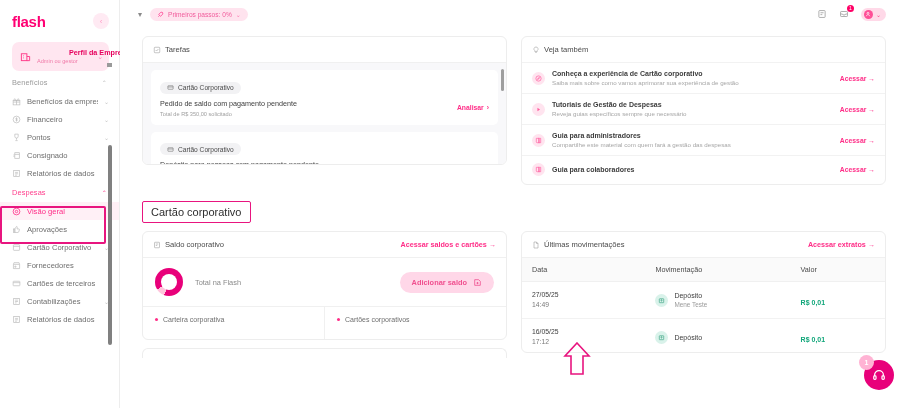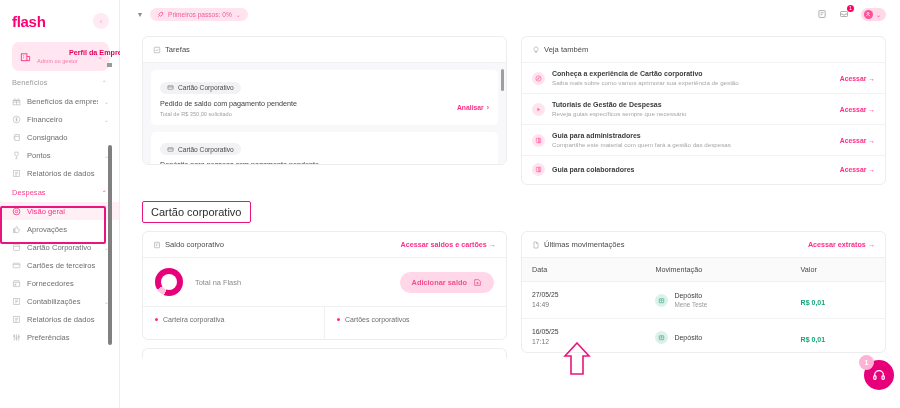--- a/index.html
+++ b/index.html
@@ -304,35 +304,35 @@
               <circle cx="8" cy="8" r="6"></circle>
               <path d="M8 4.5v7M9.8 6.2c-.5-.7-3.3-.9-3.3.6s3.3.6 3.3 2.1c0 1.4-2.8 1.3-3.4.5"></path>
             </svg>
           </span>
         <span class="ni-lb">Financeiro</span>
         <span class="ni-ch">⌄</span>
       </div>
       <div class="nav-item">
         <span class="ni-ic">
             <svg width="9" height="9" viewBox="0 0 16 16" fill="none" stroke="currentColor" stroke-width="1.3">
+              <path d="M5 2h6v4a3 3 0 01-6 0z"></path>
+              <path d="M8 9v3M6 13.5h4"></path>
+            </svg>
+          </span>
+        <span class="ni-lb">Pontos</span>
+        <span class="ni-ch">⌄</span>
+      </div>
+      <div class="nav-item">
+        <span class="ni-ic">
+            <svg width="9" height="9" viewBox="0 0 16 16" fill="none" stroke="currentColor" stroke-width="1.3">
               <rect x="5" y="3" width="8" height="10"></rect>
               <path d="M5 6h8M2.5 7h2M2.5 9.5h2"></path>
             </svg>
           </span>
         <span class="ni-lb">Consignado</span>
-      </div>
-      <div class="nav-item">
-        <span class="ni-ic">
-            <svg width="9" height="9" viewBox="0 0 16 16" fill="none" stroke="currentColor" stroke-width="1.3">
-              <path d="M5 2h6v4a3 3 0 01-6 0z"></path>
-              <path d="M8 9v3M6 13.5h4"></path>
-            </svg>
-          </span>
-        <span class="ni-lb">Pontos</span>
-        <span class="ni-ch">⌄</span>
       </div>
       <div class="nav-item">
         <span class="ni-ic">
             <svg width="9" height="9" viewBox="0 0 16 16" fill="none" stroke="currentColor" stroke-width="1.3">
               <rect x="3" y="2.5" width="10" height="11"></rect>
               <path d="M5.5 6h5M5.5 8.5h5M5.5 11h3"></path>
             </svg>
           </span>
         <span class="ni-lb">Relatórios de dados</span>
       </div>
@@ -365,65 +365,54 @@
               <rect x="2.5" y="3" width="11" height="10" rx="1"></rect>
               <path d="M2.5 6h11"></path>
             </svg>
           </span>
         <span class="ni-lb">Cartão Corporativo</span>
         <span class="ni-ch">⌄</span>
       </div>
       <div class="nav-item">
         <span class="ni-ic">
             <svg width="9" height="9" viewBox="0 0 16 16" fill="none" stroke="currentColor" stroke-width="1.3">
-              <rect x="2" y="4" width="12" height="8" rx="1"></rect>
-              <path d="M2 6.5h12"></path>
-            </svg>
-          </span>
-        <span class="ni-lb">Cartões de terceiros</span>
-      </div>
-      <div class="nav-item">
-        <span class="ni-ic">
-            <svg width="9" height="9" viewBox="0 0 16 16" fill="none" stroke="currentColor" stroke-width="1.3">
               <path d="M2.5 6h11v7.5h-11z"></path>
               <path d="M2.5 6l1-3h9l1 3"></path>
               <path d="M5 9h2v2H5z"></path>
             </svg>
           </span>
         <span class="ni-lb">Fornecedores</span>
       </div>
       <div class="nav-item">
         <span class="ni-ic">
             <svg width="9" height="9" viewBox="0 0 16 16" fill="none" stroke="currentColor" stroke-width="1.3">
+              <rect x="2" y="4" width="12" height="8" rx="1"></rect>
+              <path d="M2 6.5h12"></path>
+            </svg>
+          </span>
+        <span class="ni-lb">Cartões de terceiros</span>
+      </div>
+      <div class="nav-item">
+        <span class="ni-ic">
+            <svg width="9" height="9" viewBox="0 0 16 16" fill="none" stroke="currentColor" stroke-width="1.3">
               <rect x="3" y="2.5" width="10" height="11"></rect>
               <path d="M5.5 5.5h5M5.5 8h5M5.5 10.5h2.5"></path>
             </svg>
           </span>
         <span class="ni-lb">Contabilizações</span>
         <span class="ni-ch">⌄</span>
       </div>
       <div class="nav-item">
         <span class="ni-ic">
             <svg width="9" height="9" viewBox="0 0 16 16" fill="none" stroke="currentColor" stroke-width="1.3">
               <rect x="3" y="2.5" width="10" height="11"></rect>
               <path d="M5.5 6h5M5.5 8.5h5M5.5 11h3"></path>
             </svg>
           </span>
         <span class="ni-lb">Relatórios de dados</span>
-      </div>
-      <div class="nav-item">
-        <span class="ni-ic">
-            <svg width="9" height="9" viewBox="0 0 16 16" fill="none" stroke="currentColor" stroke-width="1.3">
-              <path d="M4 2.5v11M8 2.5v11M12 2.5v11"></path>
-              <circle cx="4" cy="5.5" r="1.3"></circle>
-              <circle cx="8" cy="9.5" r="1.3"></circle>
-              <circle cx="12" cy="6.5" r="1.3"></circle>
-            </svg>
-          </span>
-        <span class="ni-lb">Preferências</span>
       </div>
 
     </div>
 
     <div class="sb-dot-top"></div>
     <div class="sb-scrollbar"></div>
     <div class="nav-highlight"></div>
   </aside>
 
   <main class="main">

